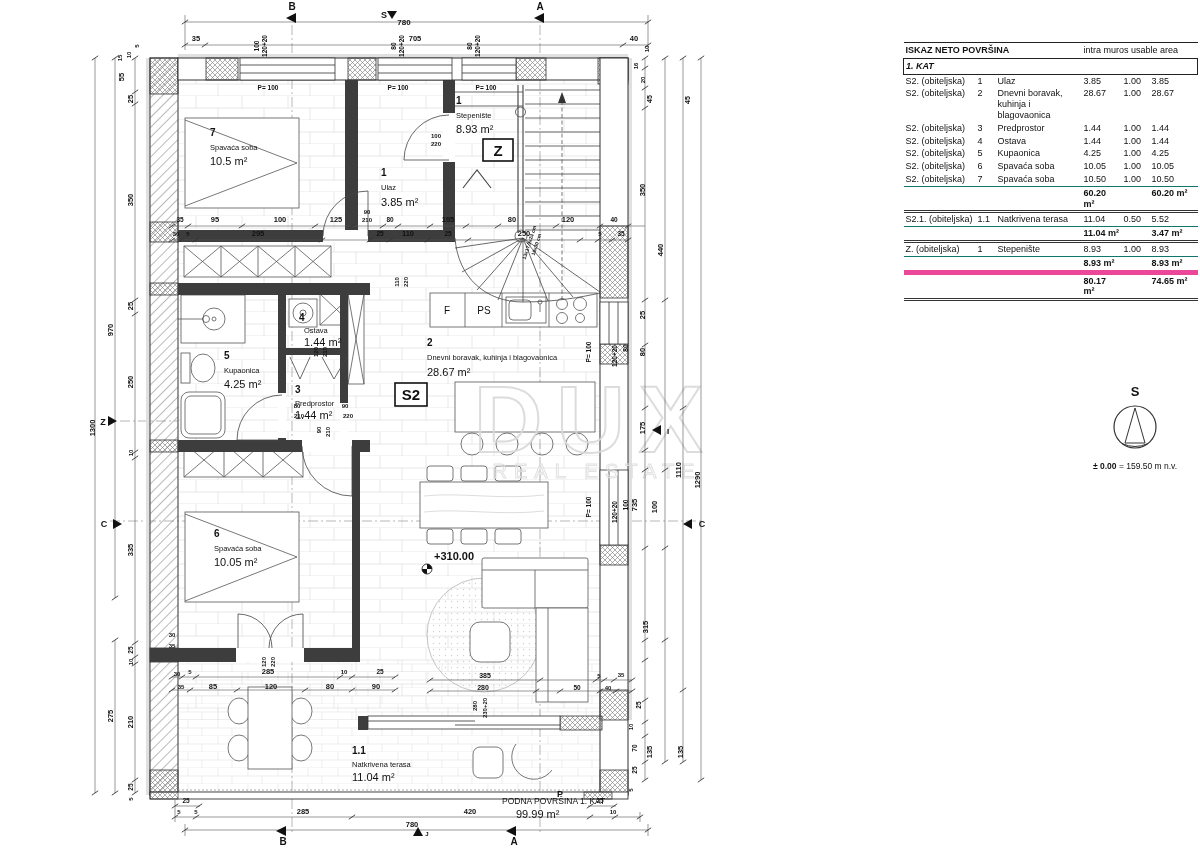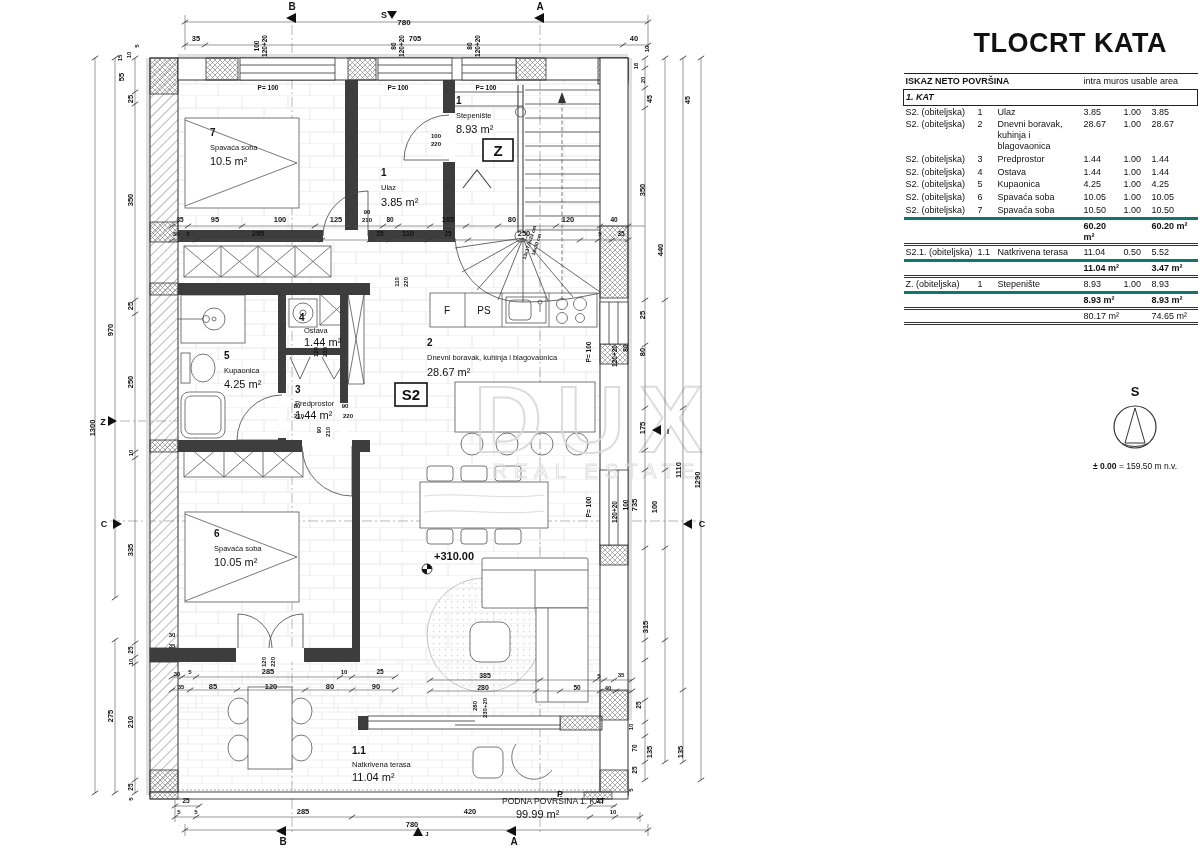--- a/index.html
+++ b/index.html
@@ -21,22 +21,22 @@
   .ttl{font-size:27px;font-weight:bold;text-align:right;padding-right:30px;letter-spacing:.5px;}
   .scale{font-size:22px;font-weight:bold;text-align:right;padding-right:30px;margin-top:2px;}
   table.areas{border-collapse:collapse;table-layout:fixed;width:294px;margin-top:14px;
     font-size:9px;line-height:1.2;}
   table.areas td{padding:1px 2px;vertical-align:top;overflow:hidden;}
   .pre{white-space:pre-line}
   .b{font-weight:bold}
   tr.h1 td{border-top:1.5px solid #222;border-bottom:1px solid #222;padding:2px;}
   tr.h2 td{border-bottom:1.5px solid #222;padding-bottom:3px;}
   tr.sect td{border:1.2px solid #222;font-weight:bold;padding:2px;font-style:italic;}
-  tr.sub td{border-top:3px solid #0f766e;border-bottom:3px double #333;}
-  tr.tot td{border-top:1px solid #ec4899;border-bottom:3px double #333;font-weight:normal;}
+  tr.sub td{border-top:1px solid #0f766e;border-bottom:3px double #333;}
+  tr.tot td{border-top:5px solid #ec4899;border-bottom:3px double #333;font-weight:bold;}
   .north{position:absolute;left:172px;top:356px;width:120px;text-align:center;}
   .nlab{font-size:13px;font-weight:bold;margin-bottom:1px;}
   .nelev{font-size:8.5px;margin-top:3px;white-space:nowrap;}
 </style>
 </head>
 <body>
 
 <div id="screen">
 
 <svg id="plan" width="720" height="849" viewBox="0 0 720 849" style="position:absolute;left:0;top:0;">
@@ -615,21 +615,20 @@
         <text x="613" y="814" font-size="6" text-anchor="middle">10</text>
         <text x="412" y="827" font-size="7.5" text-anchor="middle">780</text>
         <text x="427" y="836" font-size="6" text-anchor="middle">J</text>
         <text x="283" y="845" font-size="10" text-anchor="middle">B</text>
         <text x="514" y="845" font-size="10" text-anchor="middle">A</text>
         <text x="560" y="797" font-size="9" text-anchor="middle">P</text>
       </g>
 </svg>
 
 <div class="panel">
-  <div class="ttl">TLOCRT KATA</div>
 
   <table class="areas">
     <colgroup>
           <col style="width:72px">
           <col style="width:20px">
           <col style="width:86px">
           <col style="width:40px">
           <col style="width:28px">
           <col style="width:48px">
         </colgroup>

